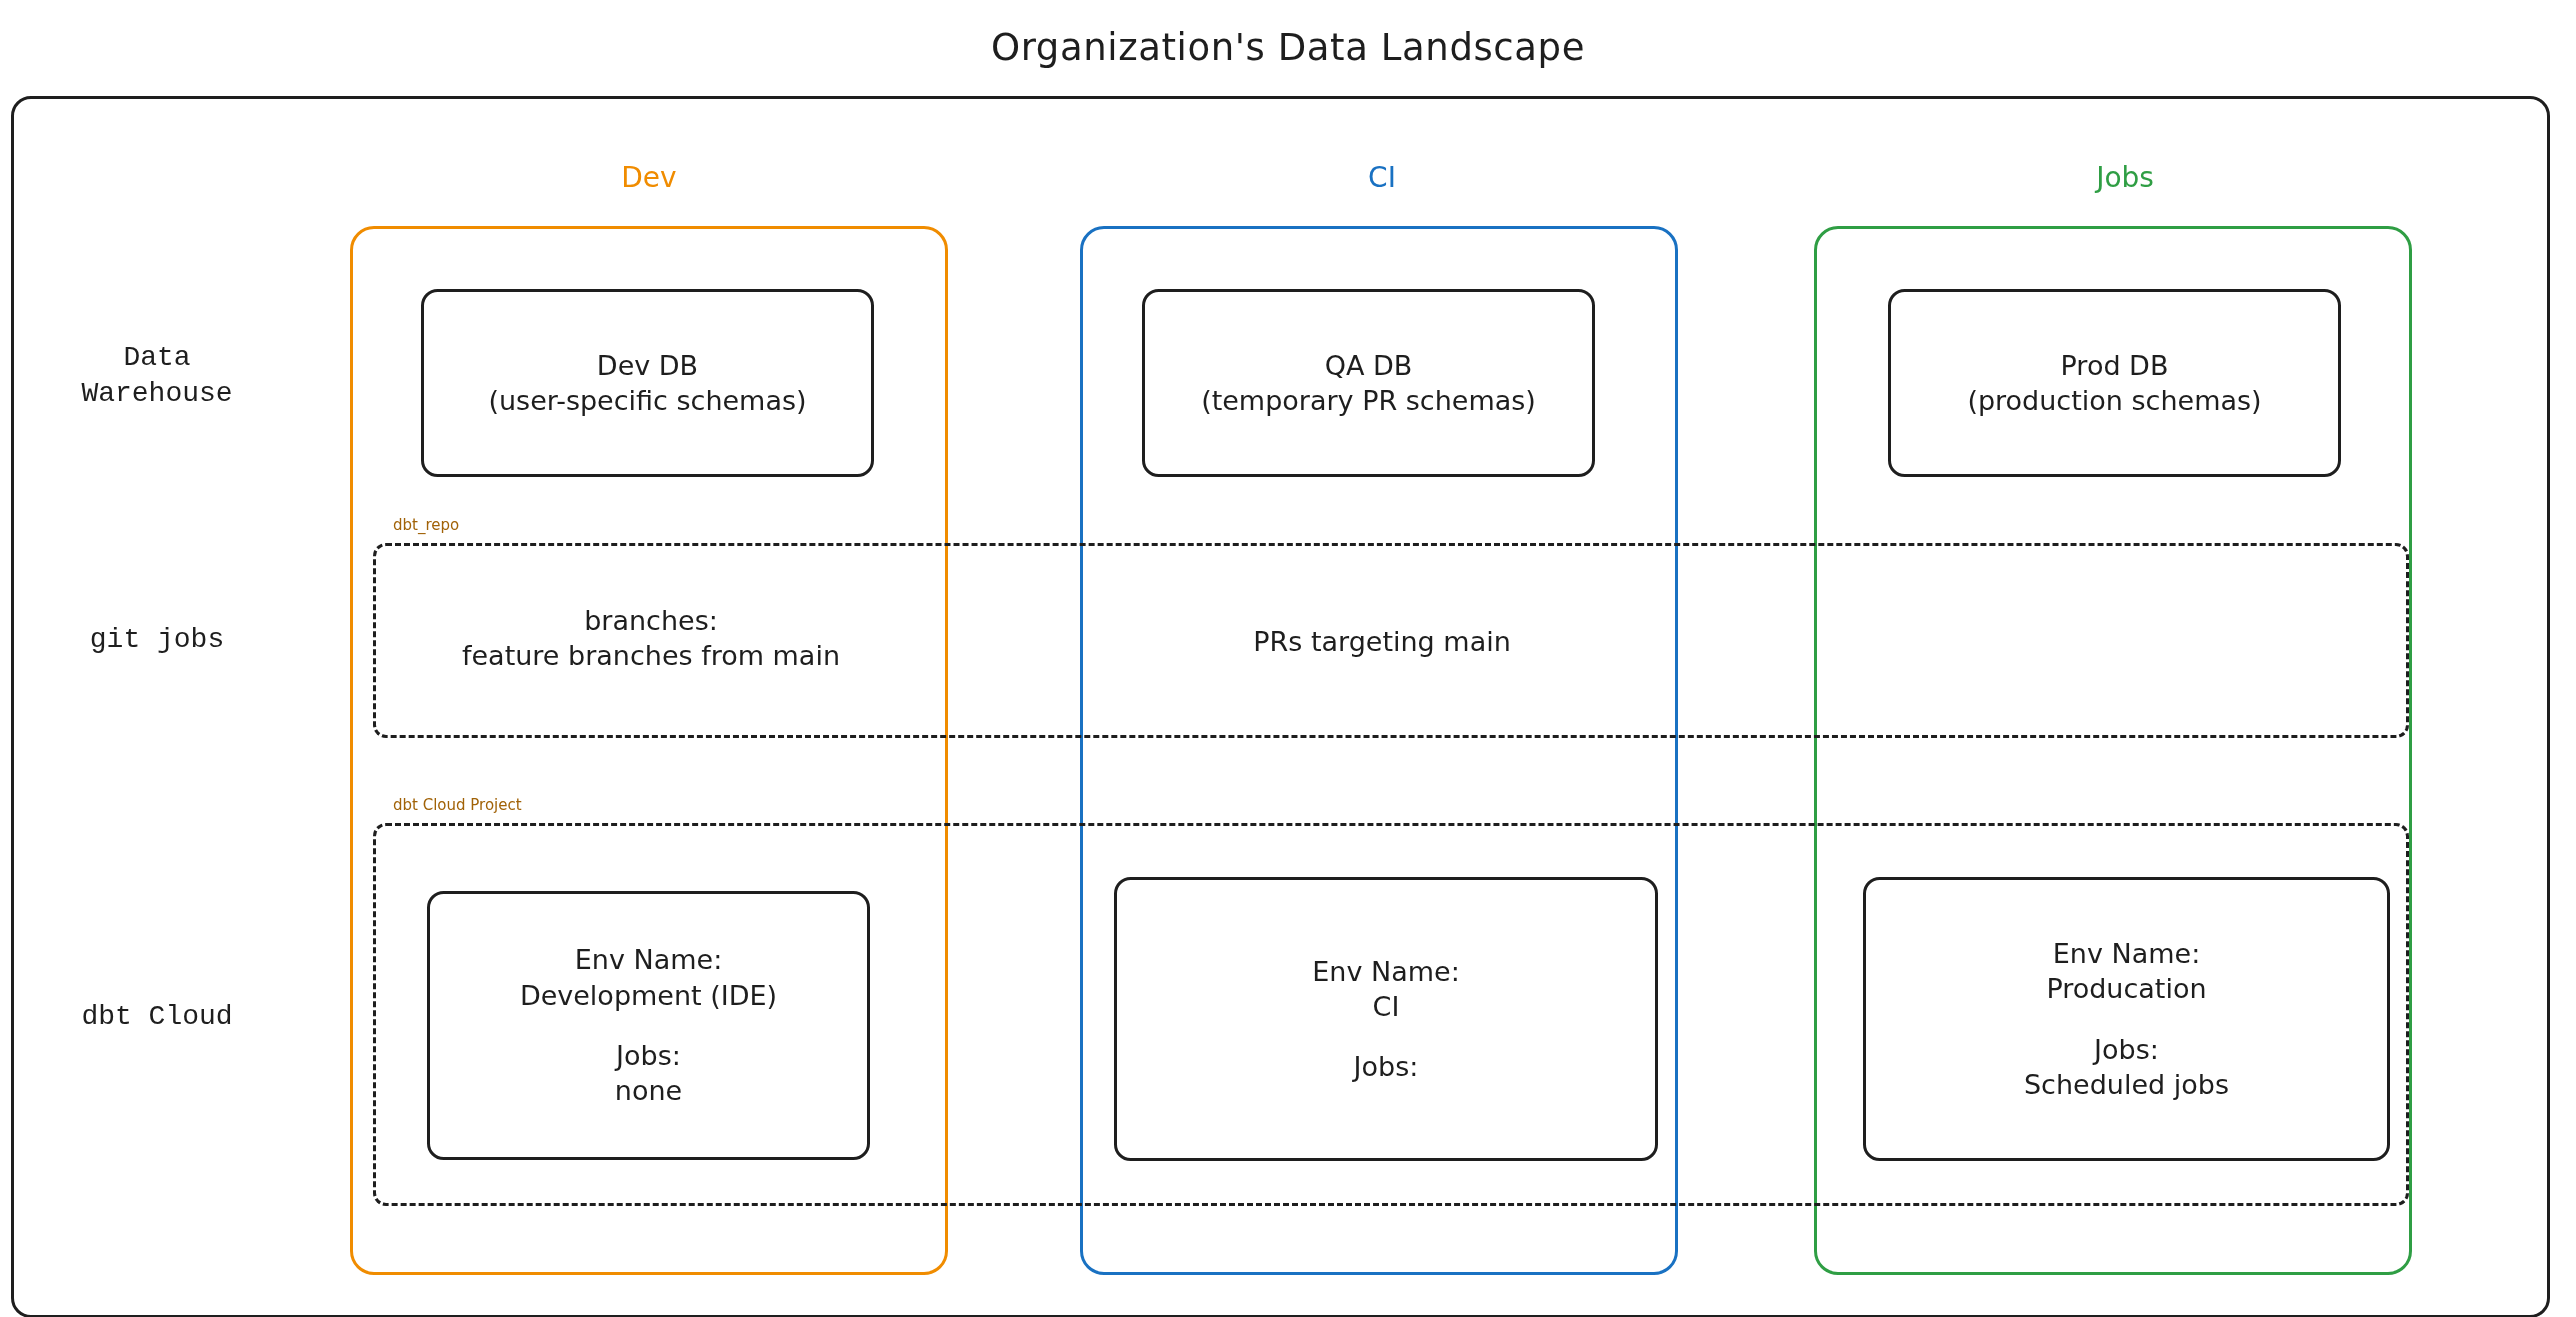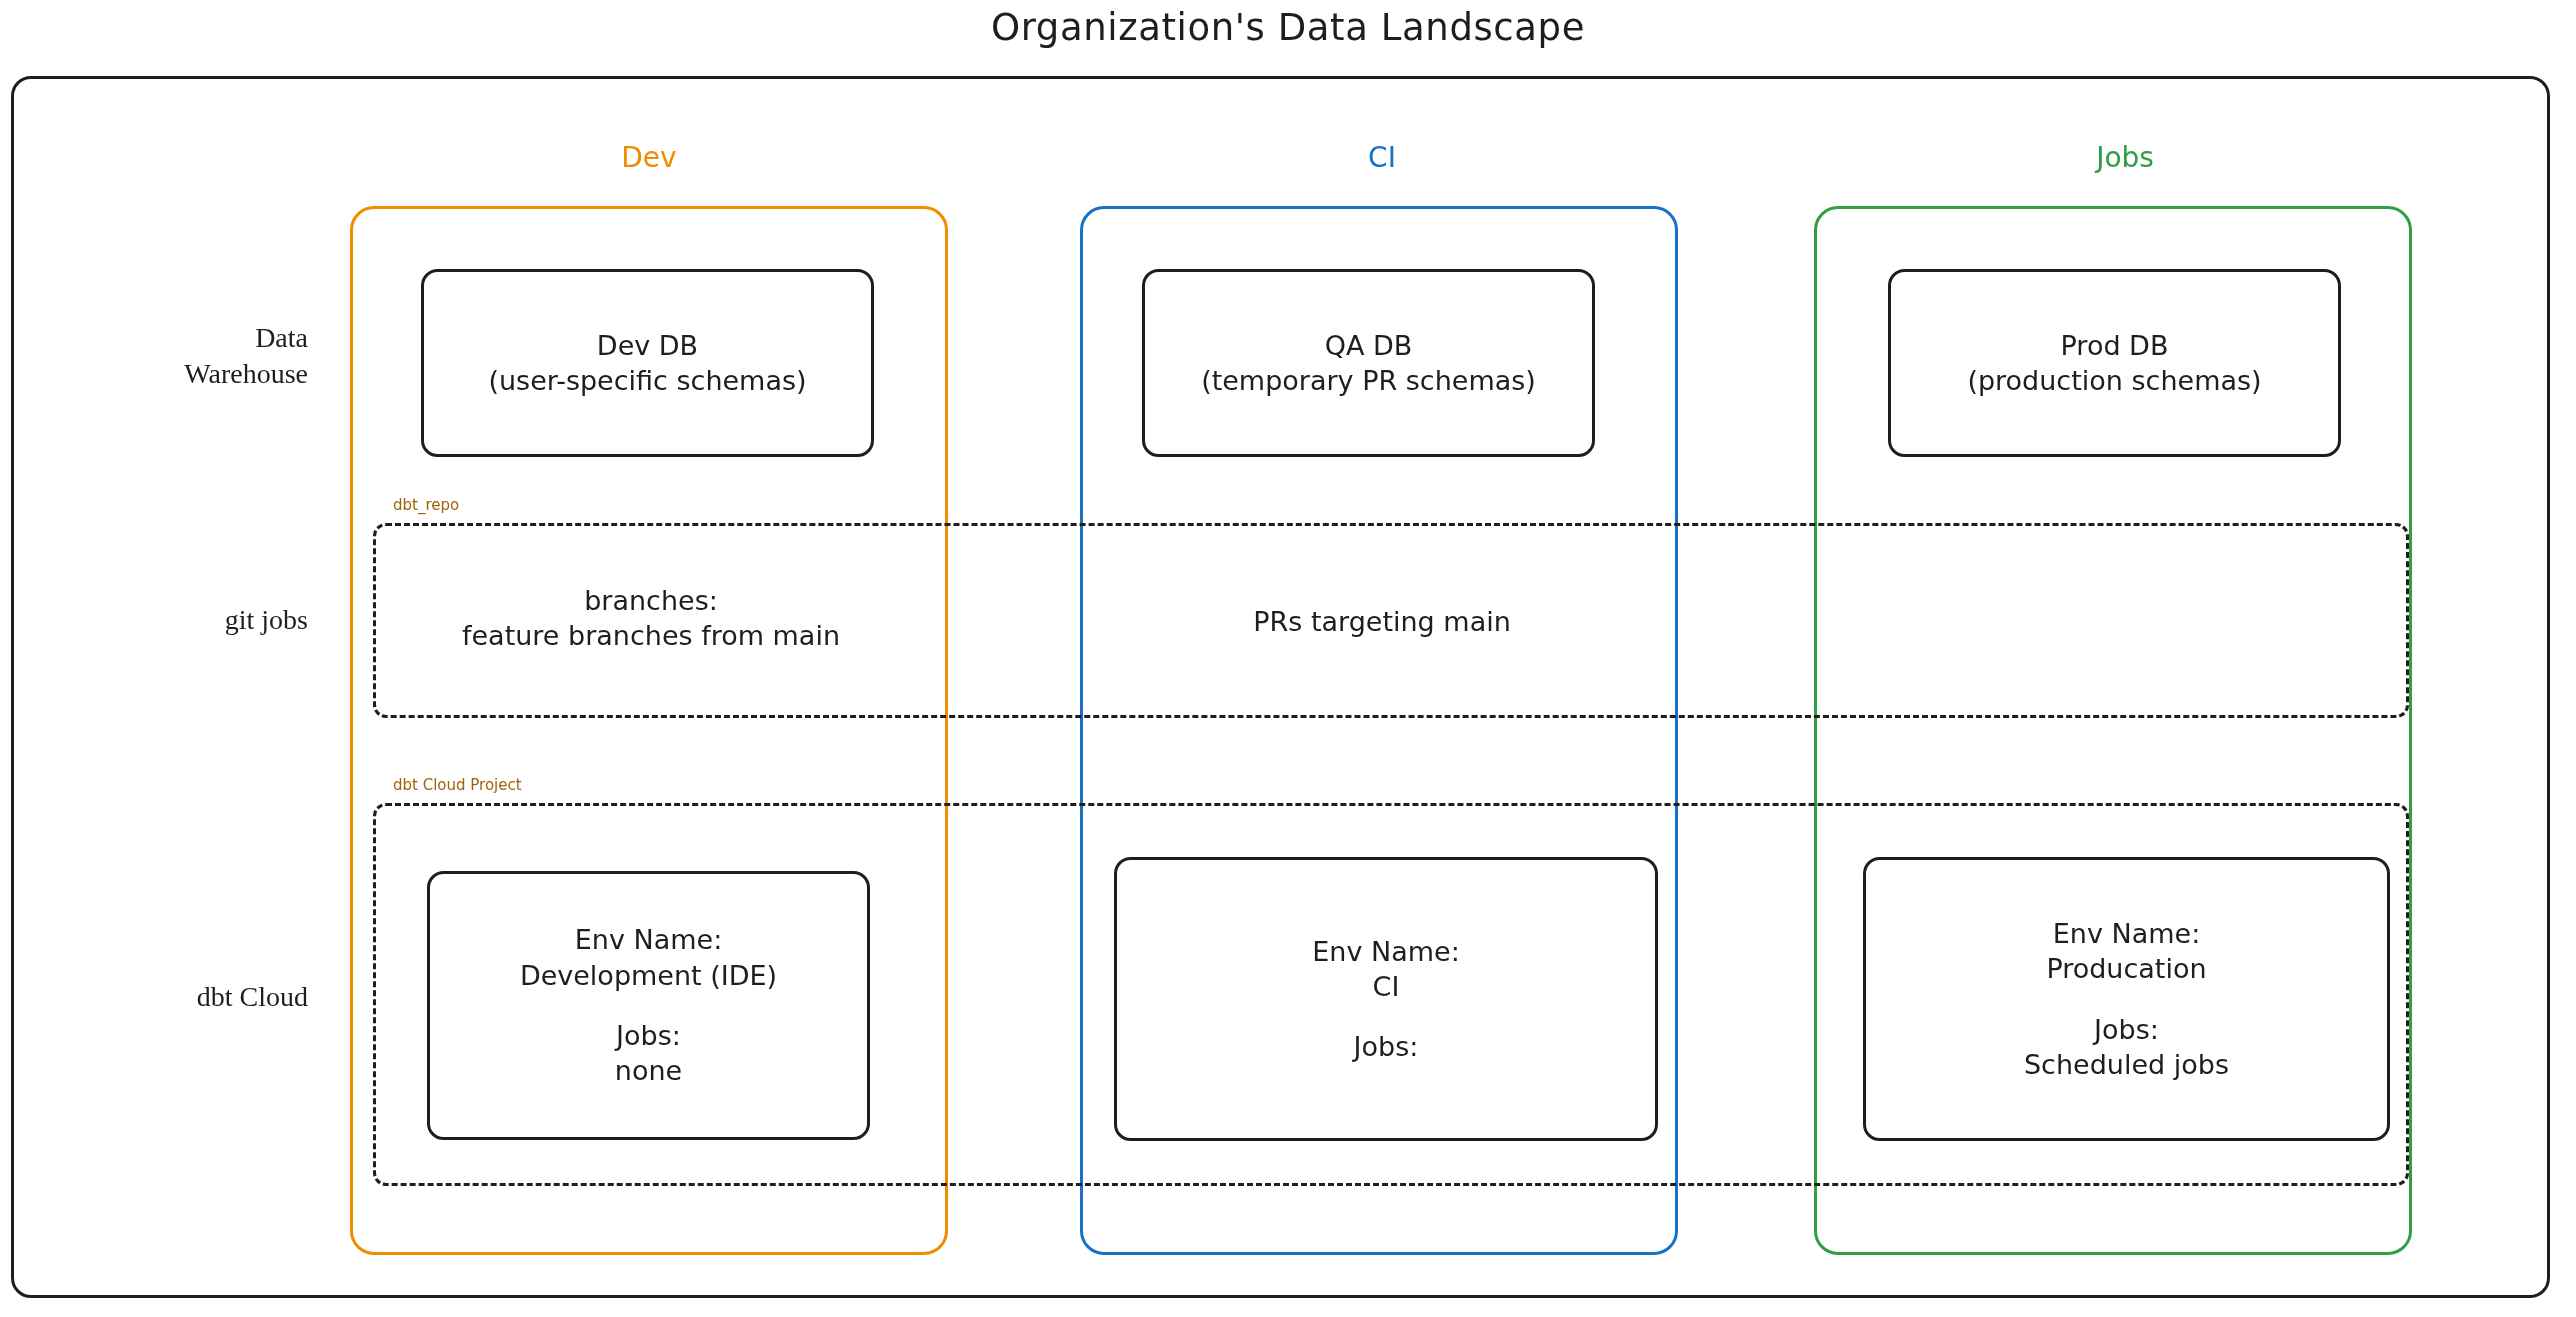--- a/index.html
+++ b/index.html
@@ -13,20 +13,21 @@
     font-family: "DejaVu Sans", sans-serif;
     color: #1e1e1e;
     overflow: hidden;
   }
 
   
   #canvas {
     position: relative;
     width: 2576px;
     height: 979px;
+    margin-top: 20px;
   }
 
   
   #title {
     position: absolute;
     left: 0;
     top: 6px;
     width: 2576px;
     text-align: center;
     font-size: 37px;
@@ -59,25 +60,25 @@
   }
   #col-header-dev  { left: 353px;  color: #f08c00; }
   #col-header-ci   { left: 1086px; color: #1971c2; }
   #col-header-prod { left: 1829px; color: #2f9e44; }
 
   
   .row-label {
     position: absolute;
     left: 6px;
     width: 302px;
-    text-align: right;
+    text-align: center;
     font-size: 28px;
     line-height: 1.28em;
     color: #1e1e1e;
-    font-family: Liberation Serif, serif;
+    font-family: Liberation Mono, monospace;
   }
   #row-label-warehouse { top: 320px; }
   #row-label-git       { top: 602px; }
   #row-label-dbtcloud  { top: 979px; }
 
   
   .env-col {
     position: absolute;
     top: 206px;
     width: 598px;

